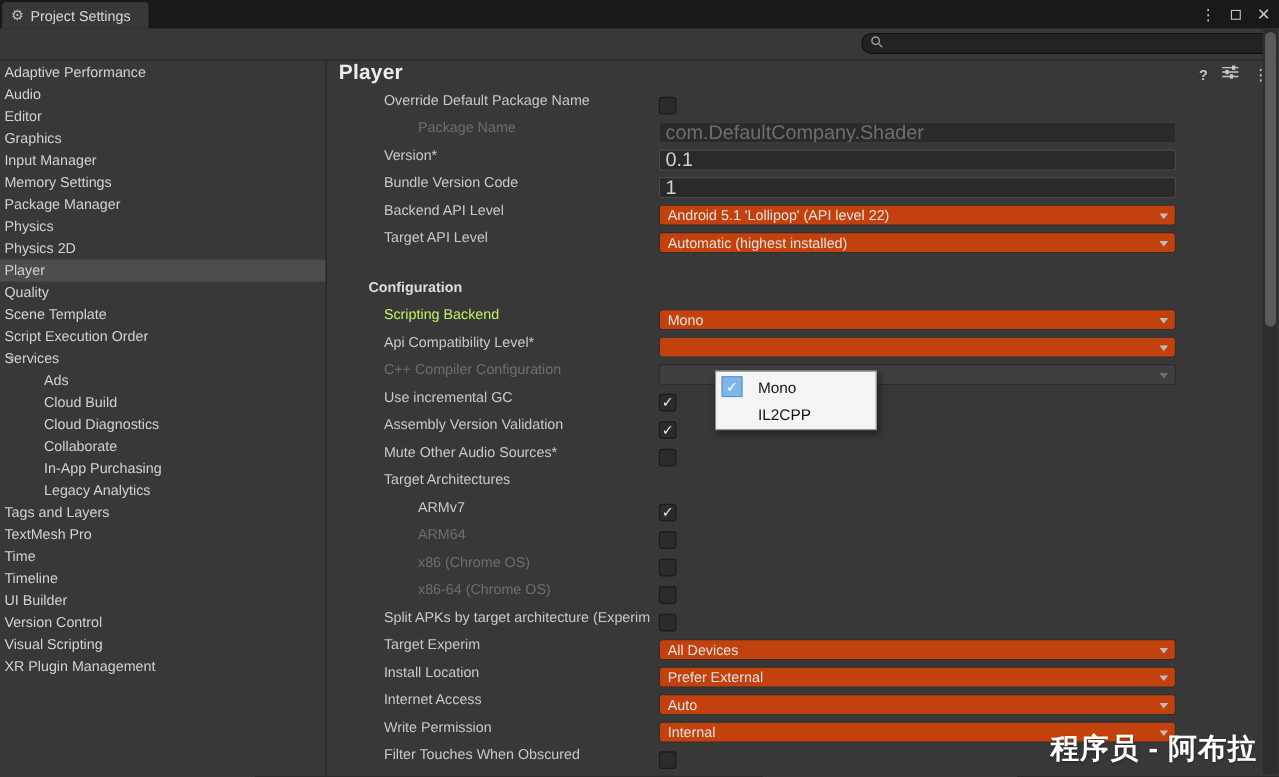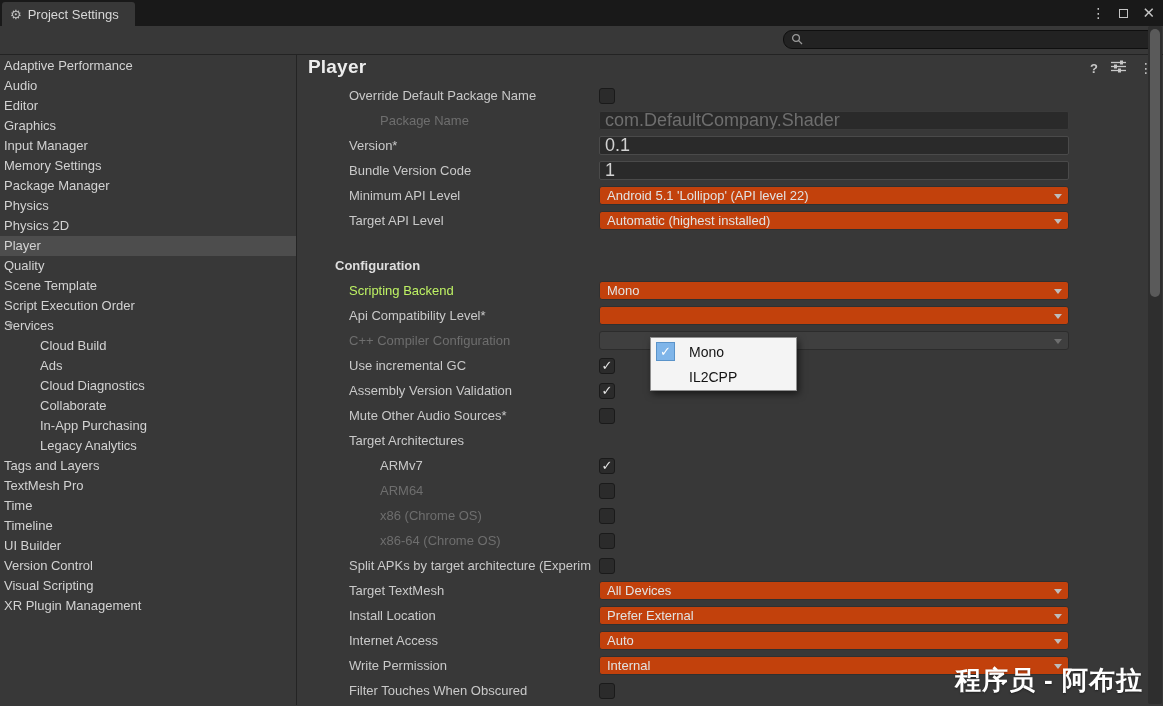--- a/index.html
+++ b/index.html
@@ -30,21 +30,21 @@
   .side-item.selected{background:#4d4d4d;}
   .tri{position:absolute;left:6px;top:0;font-size:9px;color:#9a9a9a;}
   
   .content{flex:1;position:relative;overflow:hidden;}
   .content-header{height:24px;display:flex;align-items:center;padding-left:11px;position:relative;}
   .content-header h1{font-size:19px;margin:0;font-weight:bold;color:#ededed;letter-spacing:.2px;}
   .header-icons{position:absolute;right:10px;top:4px;display:flex;align-items:center;gap:13px;color:#c8c8c8;}
   .help-q{font-size:13px;font-weight:bold;}
   .kebab2{font-size:14px;}
   .rows{padding-top:4px;}
-  .row{height:25px;display:flex;align-items:center;}
+  .row{height:25px;display:flex;}
   .row.section{margin-top:20px;}
   .row-label{flex:0 0 302px;padding-left:52px;font-size:13px;color:#c9c9c9;white-space:nowrap;overflow:hidden;}
   .row-label.ind1{padding-left:83px;}
   .row-label.dim{color:#6e6e6e;}
   .row-label.accent{color:#bef264;}
   .row-label.bold{font-weight:bold;color:#dedede;padding-left:38px;}
   .row-field{width:470px;display:flex;align-items:center;}
   
   .checkbox{width:16px;height:16px;background:#2b2b2b;border:1px solid #1a1a1a;border-radius:3px;
             display:flex;align-items:center;justify-content:center;font-size:13px;color:#e6e6e6;line-height:1;}
@@ -109,22 +109,22 @@
         <div class="side-item"><span>Input Manager</span></div>
         <div class="side-item"><span>Memory Settings</span></div>
         <div class="side-item"><span>Package Manager</span></div>
         <div class="side-item"><span>Physics</span></div>
         <div class="side-item"><span>Physics 2D</span></div>
         <div class="side-item selected"><span>Player</span></div>
         <div class="side-item"><span>Quality</span></div>
         <div class="side-item"><span>Scene Template</span></div>
         <div class="side-item"><span>Script Execution Order</span></div>
         <div class="side-item"><span class="tri">▼</span><span>Services</span></div>
+        <div class="side-item indent1"><span>Ads</span></div>
         <div class="side-item indent1"><span>Cloud Build</span></div>
-        <div class="side-item indent1"><span>Ads</span></div>
         <div class="side-item indent1"><span>Cloud Diagnostics</span></div>
         <div class="side-item indent1"><span>Collaborate</span></div>
         <div class="side-item indent1"><span>In-App Purchasing</span></div>
         <div class="side-item indent1"><span>Legacy Analytics</span></div>
         <div class="side-item"><span>Tags and Layers</span></div>
         <div class="side-item"><span>TextMesh Pro</span></div>
         <div class="side-item"><span>Time</span></div>
         <div class="side-item"><span>Timeline</span></div>
         <div class="side-item"><span>UI Builder</span></div>
         <div class="side-item"><span>Version Control</span></div>
@@ -173,21 +173,21 @@
               <input type="text" class="field" value="0.1" style="">
             </div>
           </div>
           <div class="row">
             <div class="row-label">Bundle Version Code</div>
             <div class="row-field">
               <input type="text" class="field" value="1" style="">
             </div>
           </div>
           <div class="row">
-            <div class="row-label">Minimum API Level</div>
+            <div class="row-label">Backend API Level</div>
             <div class="row-field">
               <div class="dropdown">
                 <span class="dd-val">Android 5.1 'Lollipop' (API level 22)</span>
                 <span class="arrow"></span>
               </div>
             </div>
           </div>
           <div class="row">
             <div class="row-label">Target API Level</div>
             <div class="row-field">
@@ -272,21 +272,21 @@
               <div class="checkbox"></div>
             </div>
           </div>
           <div class="row">
             <div class="row-label">Split APKs by target architecture (Experim</div>
             <div class="row-field">
               <div class="checkbox"></div>
             </div>
           </div>
           <div class="row">
-            <div class="row-label">Target TextMesh</div>
+            <div class="row-label">Target Experim</div>
             <div class="row-field">
               <div class="dropdown">
                 <span class="dd-val">All Devices</span>
                 <span class="arrow"></span>
               </div>
             </div>
           </div>
           <div class="row">
             <div class="row-label">Install Location</div>
             <div class="row-field">

